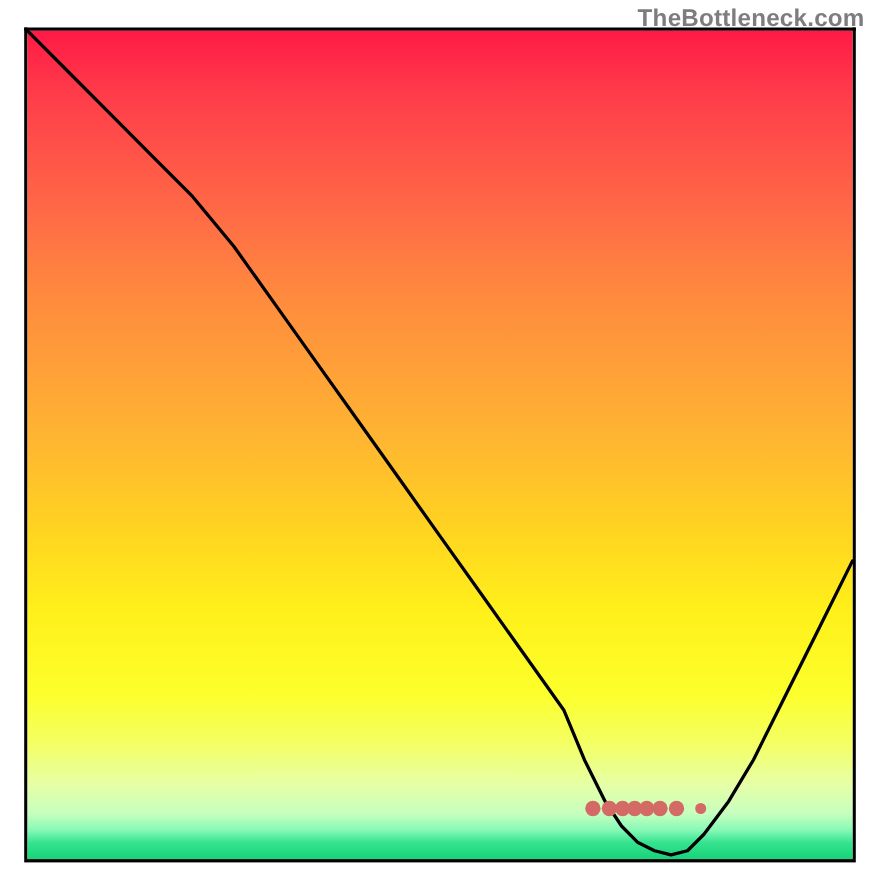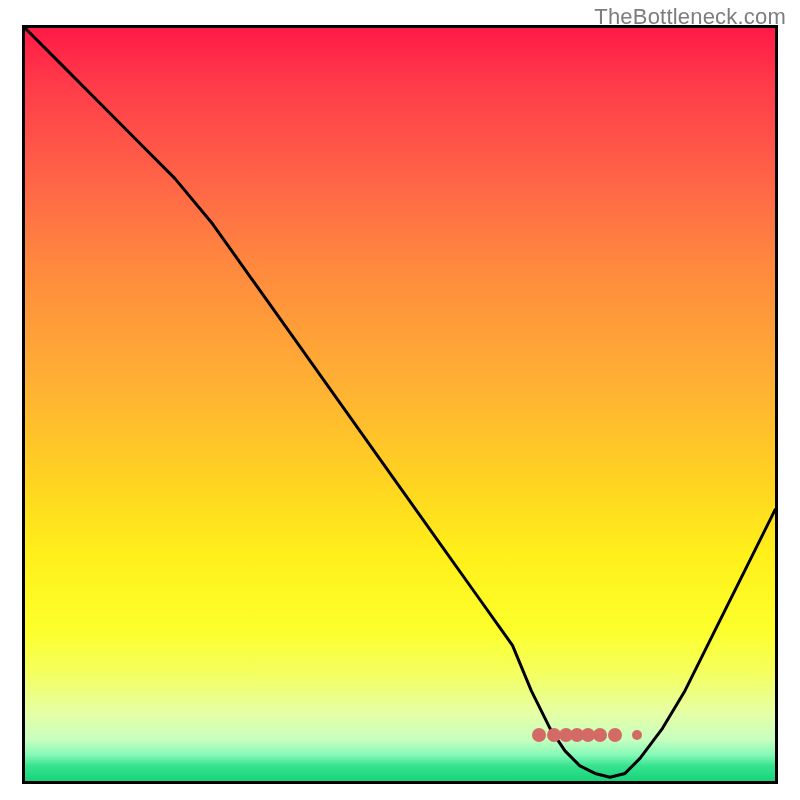--- a/index.html
+++ b/index.html
@@ -9,21 +9,21 @@
     height: 800px;
     background: #ffffff;
     font-family: Arial, Helvetica, sans-serif;
     position: relative;
   }
   .watermark {
     position: absolute;
     top: 4px;
     right: 14px;
     font-size: 22px;
-    font-weight: normal;
+    font-weight: bold;
     color: #7d7d7d;
     letter-spacing: 0.2px;
     z-index: 10;
   }
   .outer {
     position: absolute;
     left: 0;
     top: 0;
     width: 800px;
     height: 800px;

